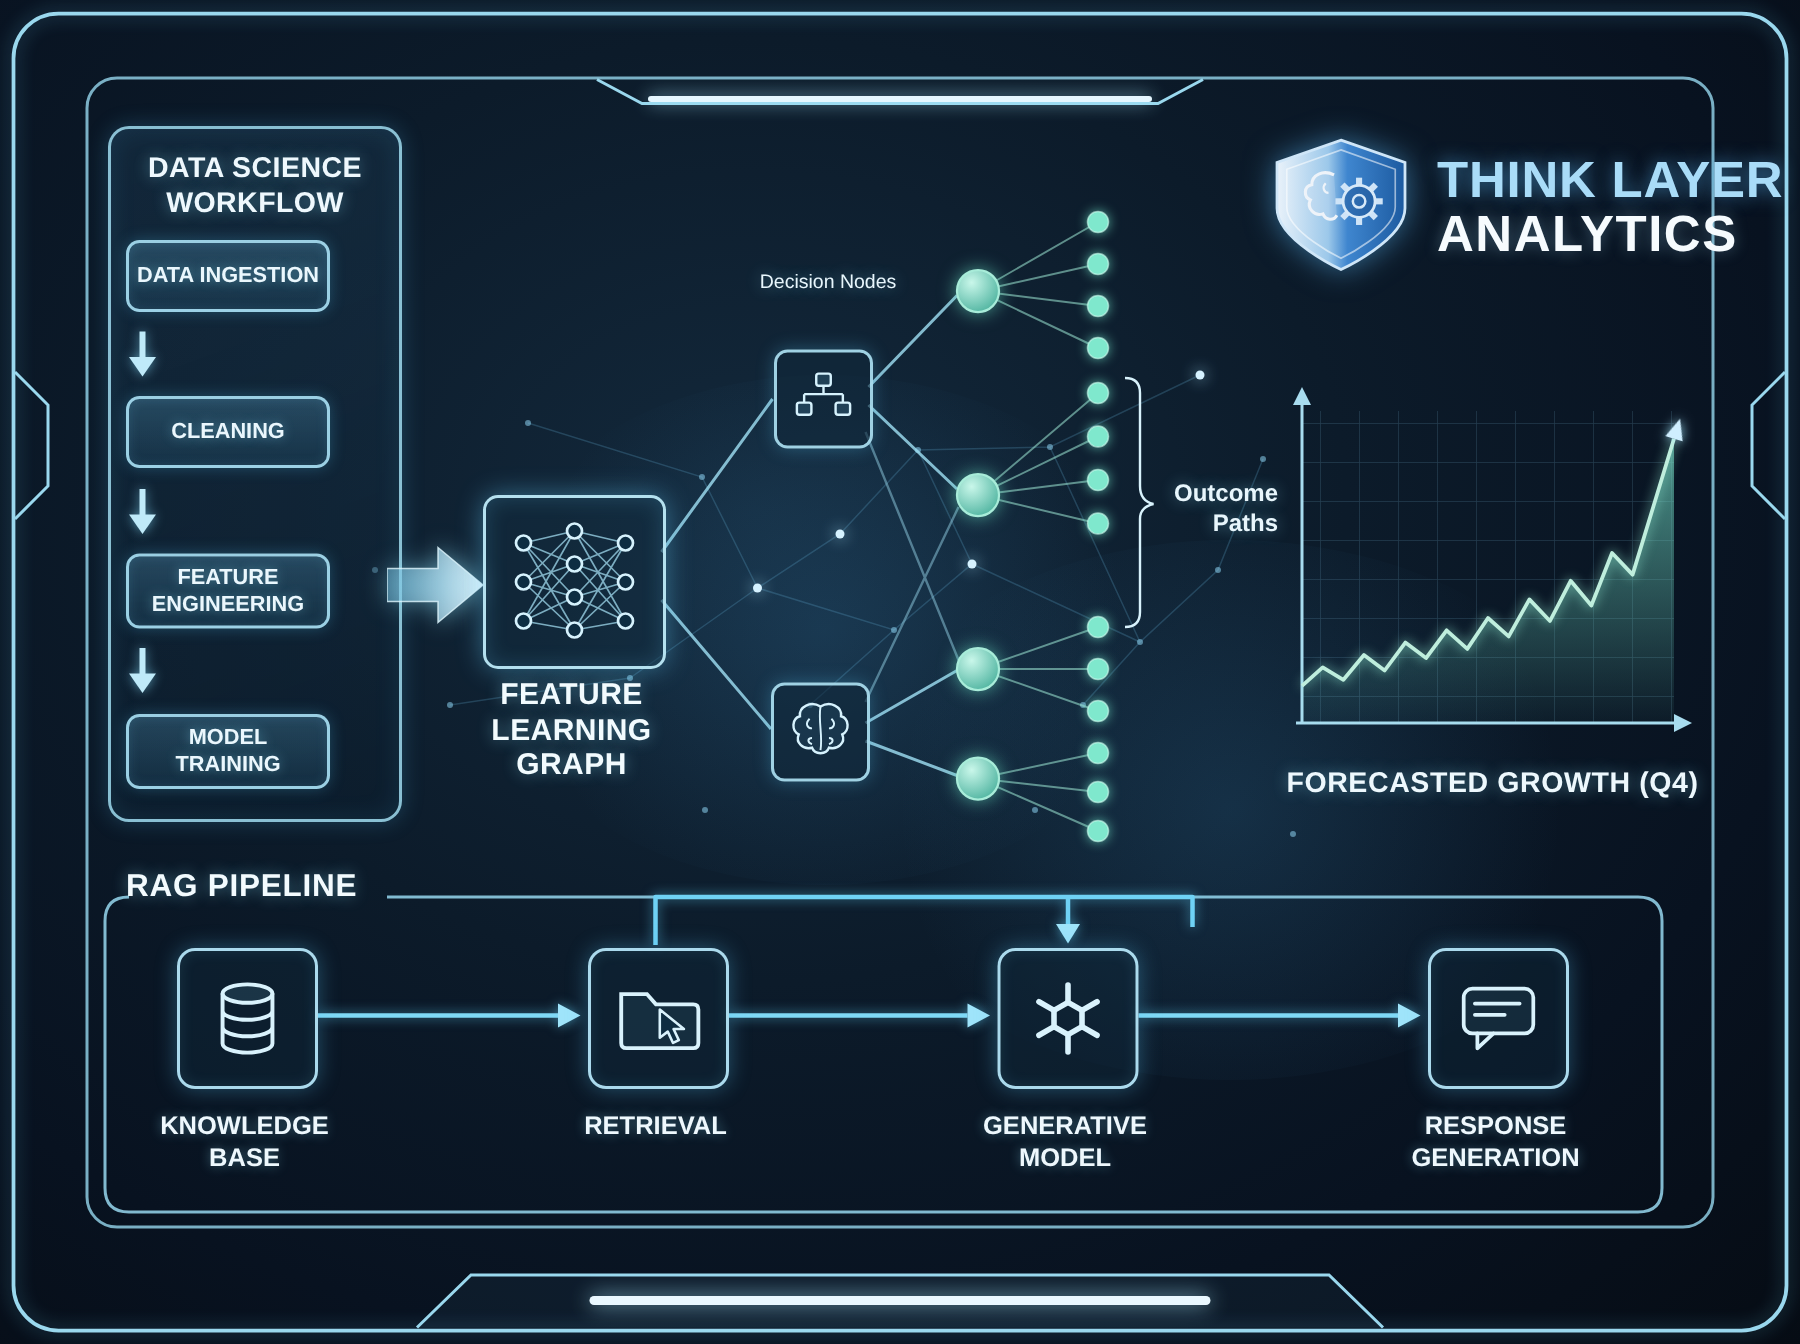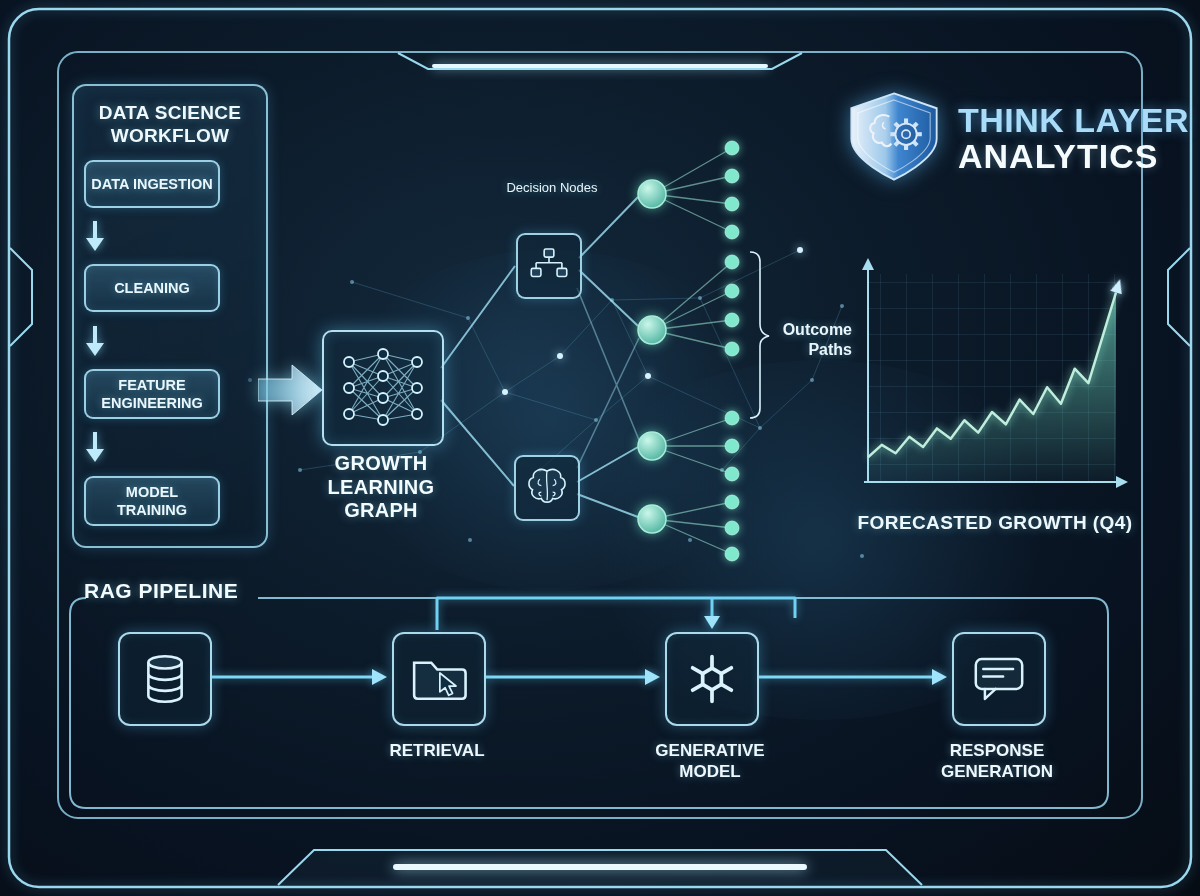--- a/index.html
+++ b/index.html
@@ -199,21 +199,21 @@
         <circle cx="44" cy="8" r="5"></circle>
           <circle cx="44" cy="30" r="5"></circle>
           <circle cx="44" cy="52" r="5"></circle>
           <circle cx="44" cy="74" r="5"></circle>
         <circle cx="78" cy="16" r="5"></circle>
           <circle cx="78" cy="42" r="5"></circle>
           <circle cx="78" cy="68" r="5"></circle>
       </g>
     </svg>
   </div>
-  <div class="ml-label abs glow" style="left:318px;top:452px;width:126px;">GROWTH LEARNING GRAPH</div>
+  <div class="ml-label abs glow" style="left:318px;top:452px;width:126px;">FEATURE LEARNING GRAPH</div>
 
   <div class="small-label abs glow" style="left:500px;top:180px;width:104px;">Decision Nodes</div>
   <div class="node-box abs" style="left:516px;top:233px;">
     <svg width="50" height="50" viewBox="0 0 62 62" fill="none" stroke="#d6f2fd" stroke-width="2">
       <rect x="25" y="10" width="12" height="10" rx="2" fill="rgba(120,210,245,.15)"></rect>
       <path d="M31 20 V27 M15 27 H47 M15 27 V34 M47 27 V34"></path>
       <rect x="9" y="34" width="12" height="10" rx="2" fill="rgba(120,210,245,.15)"></rect>
       <rect x="41" y="34" width="12" height="10" rx="2" fill="rgba(120,210,245,.15)"></rect>
     </svg>
   </div>
@@ -308,17 +308,18 @@
     </svg>
   </div>
   <div class="rag-box abs" style="left:952px;top:632px;">
     <svg width="58" height="52" viewBox="0 0 70 62" fill="none" stroke="#d9f2fc" stroke-width="3" stroke-linecap="round">
       <rect x="7" y="7" width="56" height="36" rx="7" fill="rgba(130,215,245,.08)"></rect>
       <path d="M18 43 V55 L31 43" stroke-linejoin="round"></path>
       <path d="M16 19 H52 M16 28 H40"></path>
     </svg>
   </div>
 
+  <div class="rag-label abs" style="left:101px;top:740px;width:124px;">KNOWLEDGE BASE</div>
   <div class="rag-label abs" style="left:380px;top:740px;width:114px;">RETRIEVAL</div>
   <div class="rag-label abs" style="left:927px;top:740px;width:140px;">RESPONSE GENERATION</div>
   <div class="rag-label abs" style="left:649px;top:740px;width:122px;">GENERATIVE MODEL</div>
 
 </div>
 
 </body></html>

